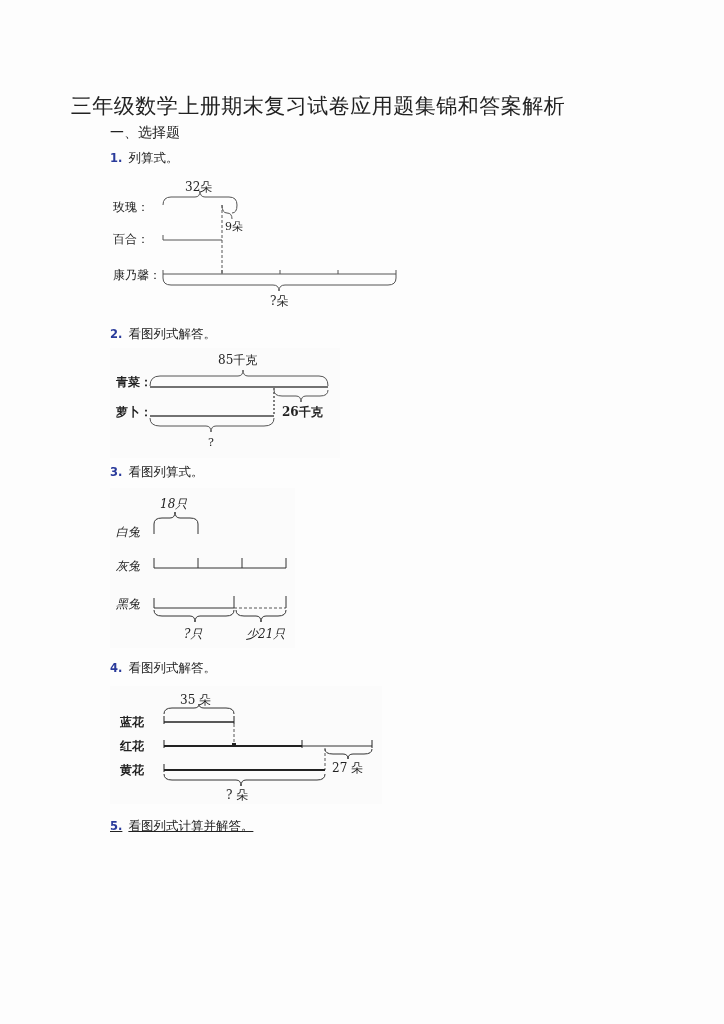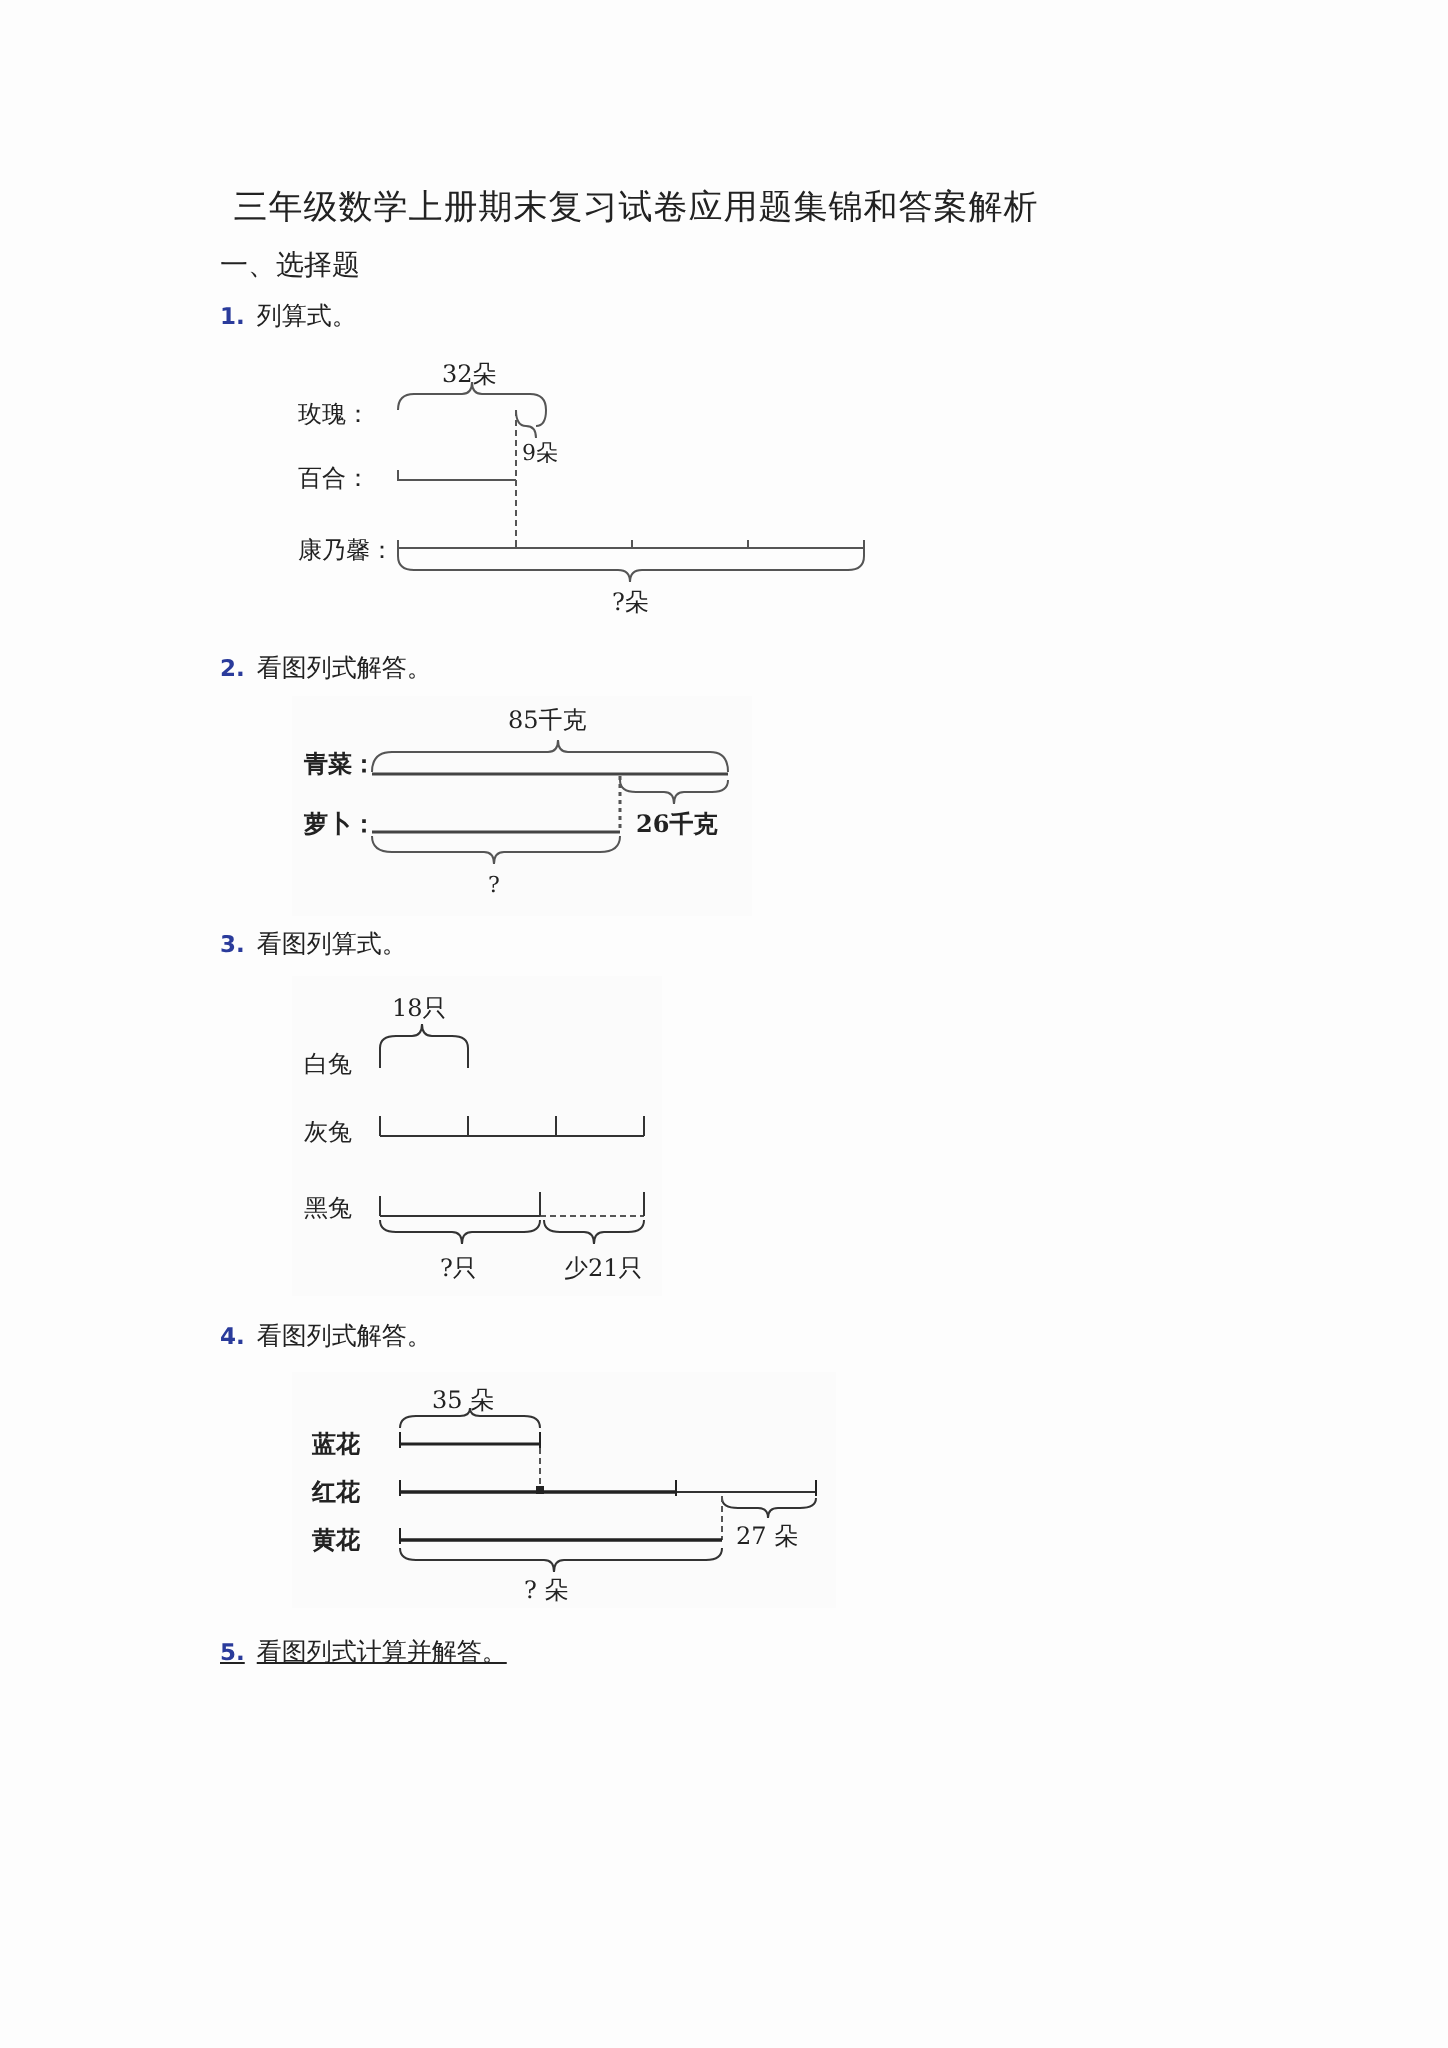--- a/index.html
+++ b/index.html
@@ -1,22 +1,22 @@
 <!DOCTYPE html>
 <html><head>
 <meta charset="utf-8">
 <style>
   html, body { margin:0; padding:0; }
   body { width:724px; height:1024px; background:#fdfdfd; position:relative; overflow:hidden;
          font-family:"DejaVu Serif","Liberation Serif",serif; color:#222; }
-  .title { position:absolute; left:0; width:636px; top:92px; text-align:center; font-size:17px; letter-spacing:0.5px; color:#222; }
+  .title { position:absolute; left:0; width:636px; top:92px; text-align:center; font-size:21px; letter-spacing:0.5px; color:#222; }
   .section { position:absolute; left:110px; top:124px; font-size:14px; }
   .q { position:absolute; left:110px; font-size:12.5px; }
   .q .num { color:#2a3b9b; font-family:"DejaVu Sans","Liberation Sans",sans-serif; font-weight:bold; font-size:11.5px; margin-right:6px; }
-  .fig { position:absolute;margin-left:36px; }
+  .fig { position:absolute; }
   .fig svg { display:block; }
   .fig text { font-family:"DejaVu Serif","Liberation Serif",serif; fill:#222; }
 </style>
 </head>
 <body>
 
 <div class="title">三年级数学上册期末复习试卷应用题集锦和答案解析</div>
 <div class="section">一、选择题</div>
 
 <div class="q" style="top:150px;">
@@ -61,21 +61,21 @@
     <text x="6" y="68" font-size="12" font-weight="bold">萝卜：</text>
     <line x1="40" y1="68" x2="164" y2="68" stroke="#444" stroke-width="1.5"></line>
     <path d="M40,70 Q40,78 50,78 L96,78 Q101,78 101,84 Q101,78 106,78 L154,78 Q164,78 164,70" fill="none" stroke="#555" stroke-width="1"></path>
     <text x="98" y="98" font-size="11">?</text>
   </svg>
 </div>
 
 <div class="q" style="top:464px;">
   <span class="num">3.</span><span>看图列算式。</span>
 </div>
-<div class="fig" style="left:110px;top:488px;">
+<div class="fig" style="left:110px;top:488px;font-style:italic;">
   <svg width="185" height="160" viewBox="0 0 185 160">
     <rect x="0" y="0" width="185" height="160" fill="#fbfbfb"></rect>
     <text x="50" y="20" font-size="12">18只</text>
     <path d="M44,46 L44,36 Q44,30 52,30 L60,30 Q65,30 65,24 Q65,30 70,30 L80,30 Q88,30 88,36 L88,46" fill="none" stroke="#333" stroke-width="1"></path>
     <text x="6" y="48" font-size="12">白兔</text>
     <text x="6" y="82" font-size="12">灰兔</text>
     <line x1="44" y1="80" x2="176" y2="80" stroke="#333" stroke-width="1"></line>
     <line x1="44" y1="70" x2="44" y2="80" stroke="#333"></line>
     <line x1="88" y1="70" x2="88" y2="80" stroke="#333"></line>
     <line x1="132" y1="70" x2="132" y2="80" stroke="#333"></line>

